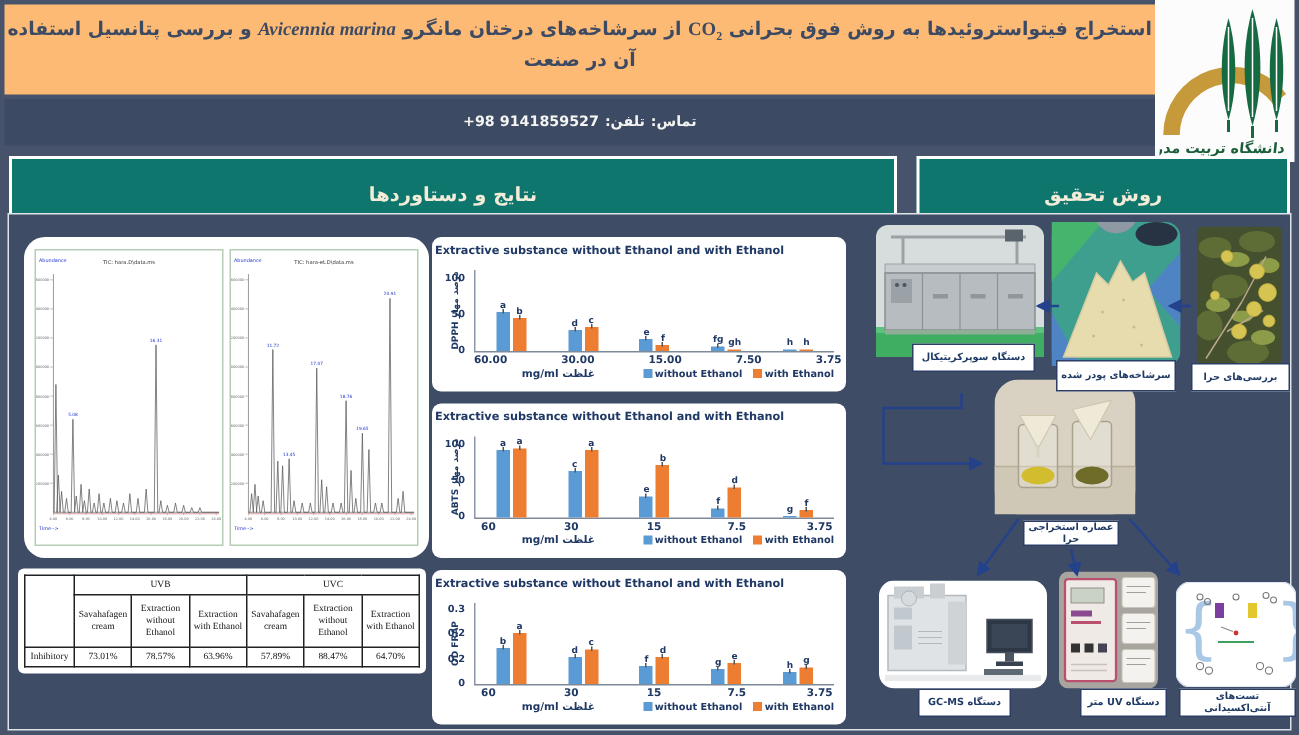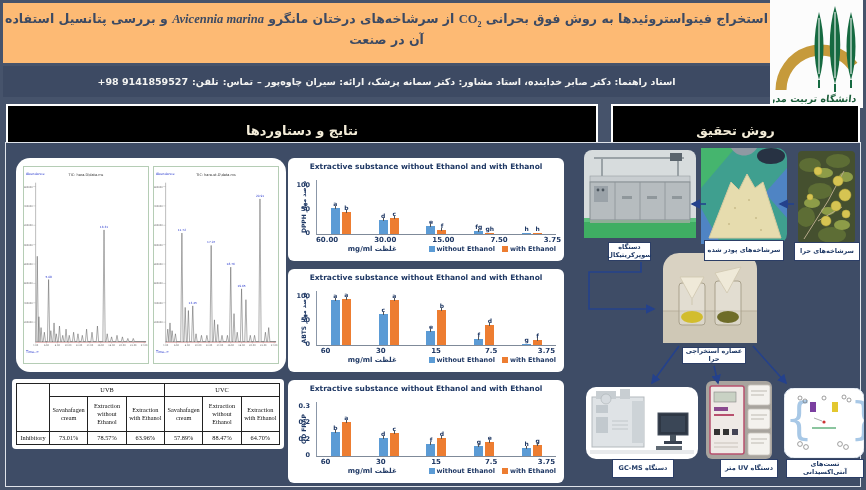--- a/index.html
+++ b/index.html
@@ -22,21 +22,21 @@
     position:absolute;left:3px;top:66px;width:767px;height:31px;background:#3d4a63;
     color:#f4f4f2;font-size:9.5px;font-weight:bold;direction:rtl;
     display:flex;align-items:center;justify-content:center;gap:4px;white-space:nowrap;
   }
   .logo-panel{
     position:absolute;left:770px;top:0;width:93px;height:108px;background:#fcfcfc;
     display:flex;align-items:center;justify-content:center;
   }
   
   .sec-header{
-    position:absolute;top:104px;height:52px;background:#000000;border:2px solid #ffffff;
+    position:absolute;top:104px;height:52px;background:#0f766e;border:2px solid #ffffff;
     box-sizing:border-box;color:#f3ecd8;font-weight:bold;font-size:13px;
     display:flex;align-items:center;justify-content:center;direction:rtl;
   }
   #sec-results{left:6px;width:592px;}
   #sec-method{left:611px;width:249px;}
   
   .content{
     position:absolute;left:5px;top:142px;width:856px;height:345px;
     background:#3e4c66;border:1px solid #dfe3ea;box-sizing:border-box;
   }
@@ -54,21 +54,21 @@
   table.uvtab{width:100%;height:100%;border-collapse:collapse;table-layout:fixed;
     font-family:"Liberation Serif",serif;font-size:6.3px;color:#111;text-align:center;}
   table.uvtab td{border:1px solid #222;padding:0;line-height:1.25;}
   table.uvtab td.corner{width:32px;}
   
   .chart-box{
     left:282px;width:276px;height:103px;background:#fff;border-radius:6px;
     box-sizing:border-box;padding:0 2px;
   }
   #chart0{top:15px;} #chart1{top:126px;} #chart2{top:237px;}
-  .c-title{font-size:7.5px;font-weight:bold;color:#1f3864;text-align:center;padding-top:4px;}
+  .c-title{font-size:7.5px;font-weight:bold;color:#1f3864;text-align:left;padding-top:4px;}
   .c-body{position:relative;margin-top:9px;}
   .c-ylab{
     position:absolute;left:-14px;top:0;width:54px;height:54px;display:flex;align-items:center;
     justify-content:center;transform:rotate(-90deg);font-size:6px;font-weight:bold;
     color:#1f3864;white-space:nowrap;direction:rtl;
   }
   .c-ticks{position:absolute;left:4px;top:0;width:18px;height:54px;}
   .c-ticks span{position:absolute;right:2px;font-size:6.5px;font-weight:bold;color:#1f3864;}
   .c-area{margin-left:26px;margin-right:6px;}
   .c-plot{height:54px;display:flex;align-items:flex-end;border-bottom:1px solid #7f8a99;
@@ -101,21 +101,20 @@
   <div class="title-l1">
     <span>استخراج فیتواستروئیدها به روش فوق بحرانی</span>
     <span class="co2"><span>CO</span><sub>2</sub></span>
     <span>از سرشاخه‌های درختان مانگرو</span>
     <span class="species">Avicennia marina</span>
     <span>و بررسی پتانسیل استفاده آن در صنعت</span>
   </div>
 </div>
 
 <div class="info-bar" dir="rtl">
-  <span>استاد راهنما: دکتر صابر خدابنده، استاد مشاور: دکتر سمانه پزشک، ارائه: سیران چاوه‌پور –</span>
   <span>تماس:</span>
   <span>تلفن:</span>
   <span class="ltr">+98 9141859527</span>
 </div>
 
 <div class="logo-panel">
   <svg width="88" height="104" viewBox="0 0 88 104">
     <path d="M8,88 A40,40 0 0 1 80,64" fill="none" stroke="#c69a3b" stroke-width="11"></path>
     <g fill="#166a41">
       <path d="M46,10 C40,32 40,58 46,78 C52,58 52,32 46,10 Z"></path>
@@ -679,20 +678,20 @@
     <g stroke="#24418c" stroke-width="1.6" fill="none">
       <path d="M788,61 L774,61" marker-end="url(#ah)"></path>
       <path d="M700,61 L686,61" marker-end="url(#ah)"></path>
       <path d="M635,119 L635,129 L583,129 L583,166 L648,166" marker-end="url(#ah)"></path>
       <path d="M673,203 L646,240" marker-end="url(#ah)"></path>
       <path d="M708,223 L712,240" marker-end="url(#ah)"></path>
       <path d="M747,203 L780,240" marker-end="url(#ah)"></path>
     </g>
   </svg>
 
-  <div class="m-label" style="left:602px;top:99px;width:43px;height:19px;">دستگاه سوپرکریتیکال</div>
+  <div class="m-label" style="left:602px;top:86px;width:82px;height:19px;">دستگاه سوپرکریتیکال</div>
   <div class="m-label" style="left:698px;top:97px;width:80px;height:21px;">سرشاخه‌های پودر شده</div>
-  <div class="m-label" style="left:788px;top:99px;width:66px;height:19px;">سرشاخه‌های حرا</div>
+  <div class="m-label" style="left:788px;top:99px;width:66px;height:19px;">بررسی‌های حرا</div>
   <div class="m-label" style="left:676px;top:204px;width:64px;height:17px;">عصاره استخراجی حرا</div>
   <div class="m-label" style="left:606px;top:316px;width:62px;height:19px;">دستگاه GC-MS</div>
   <div class="m-label" style="left:714px;top:316px;width:58px;height:19px;">دستگاه UV متر</div>
   <div class="m-label" style="left:780px;top:316px;width:78px;height:19px;">تست‌های آنتی‌اکسیدانی</div>
 </div>
 
 </body></html>

